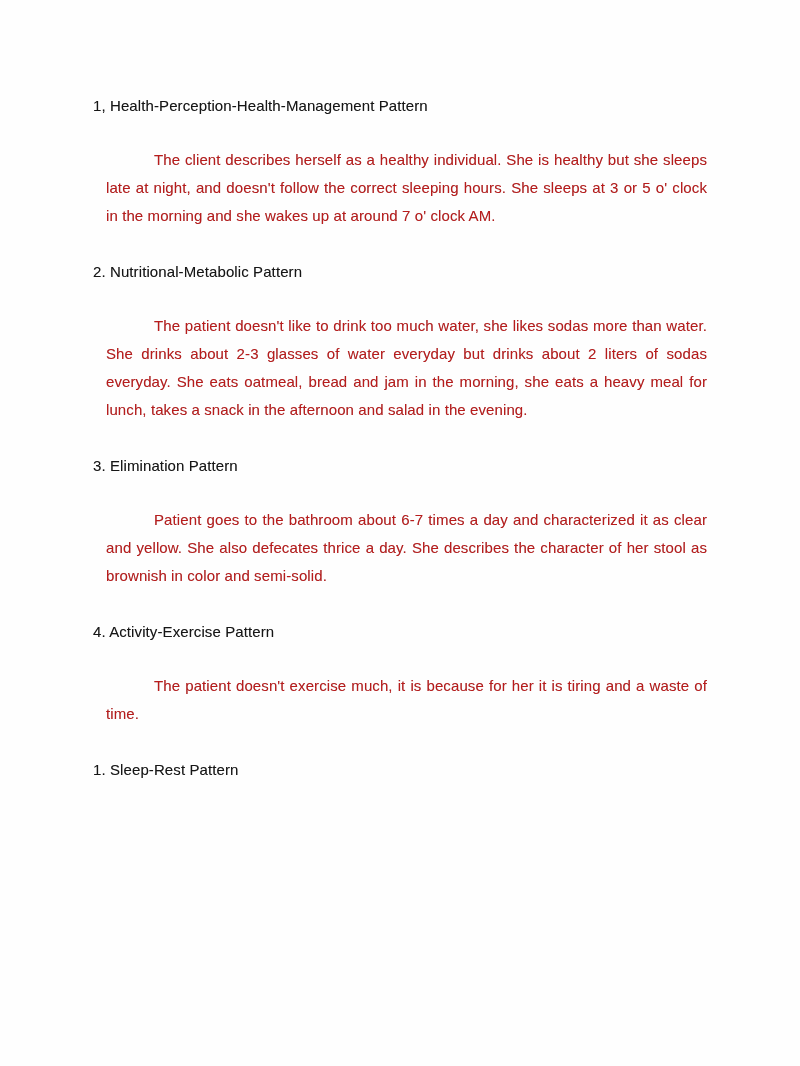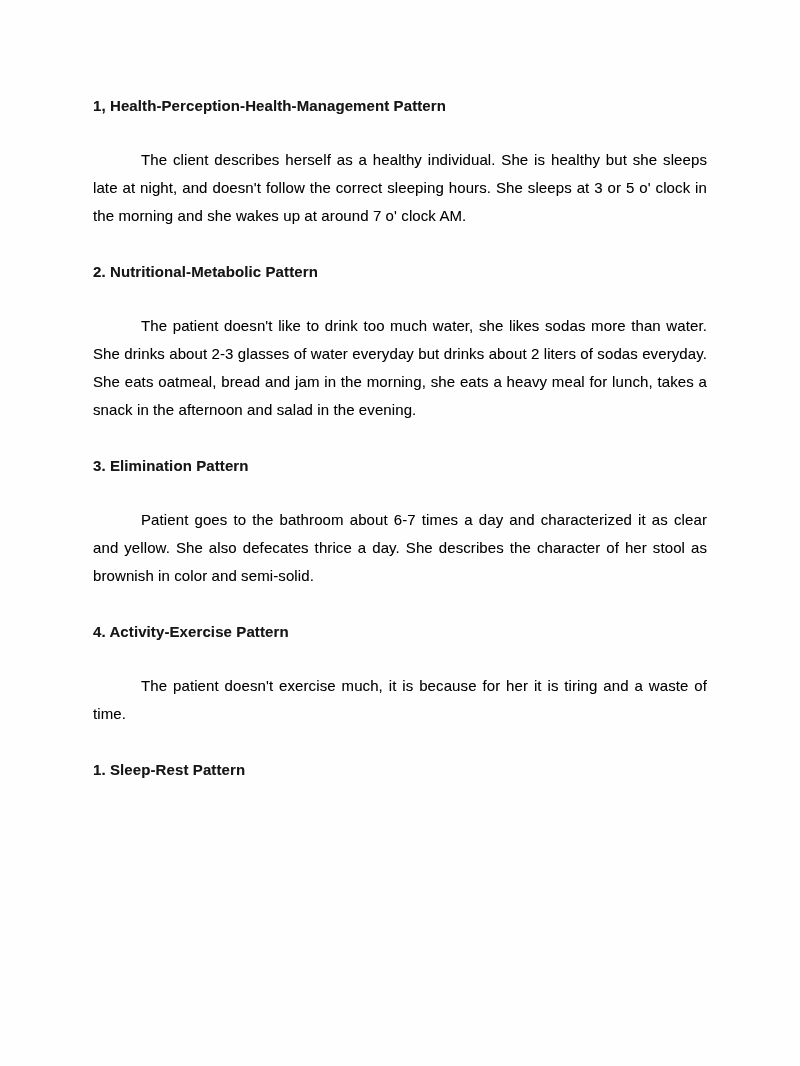--- a/index.html
+++ b/index.html
@@ -16,33 +16,33 @@
   .page {
     box-sizing: border-box;
     width: 800px;
     height: 1066px;
     background: #fefefe;
     padding: 92px 93px 0 93px;
   }
   .doc-section { margin: 0; }
   .section-heading {
     font-size: 15px;
-    font-weight: bold;
+    font-weight: normal;
     color: #161616;
     line-height: 28px;
     margin: 0 0 26px 0;
     letter-spacing: 0.1px;
     text-shadow: 0 0 0.5px rgba(20,20,20,0.35);
   }
   .section-paragraph {
     font-size: 15px;
     font-weight: normal;
-    color: #000000;
+    color: #b91c1c;
     line-height: 28px;
-    margin: 0 0 28px 0;
+    margin: 0 0 28px 13px;
     text-align: justify;
     text-indent: 48px;
     letter-spacing: 0.1px;
     text-shadow: 0 0 0.5px rgba(40,40,40,0.30);
   }
 </style>
 </head>
 <body>
 
 <div class="page">

